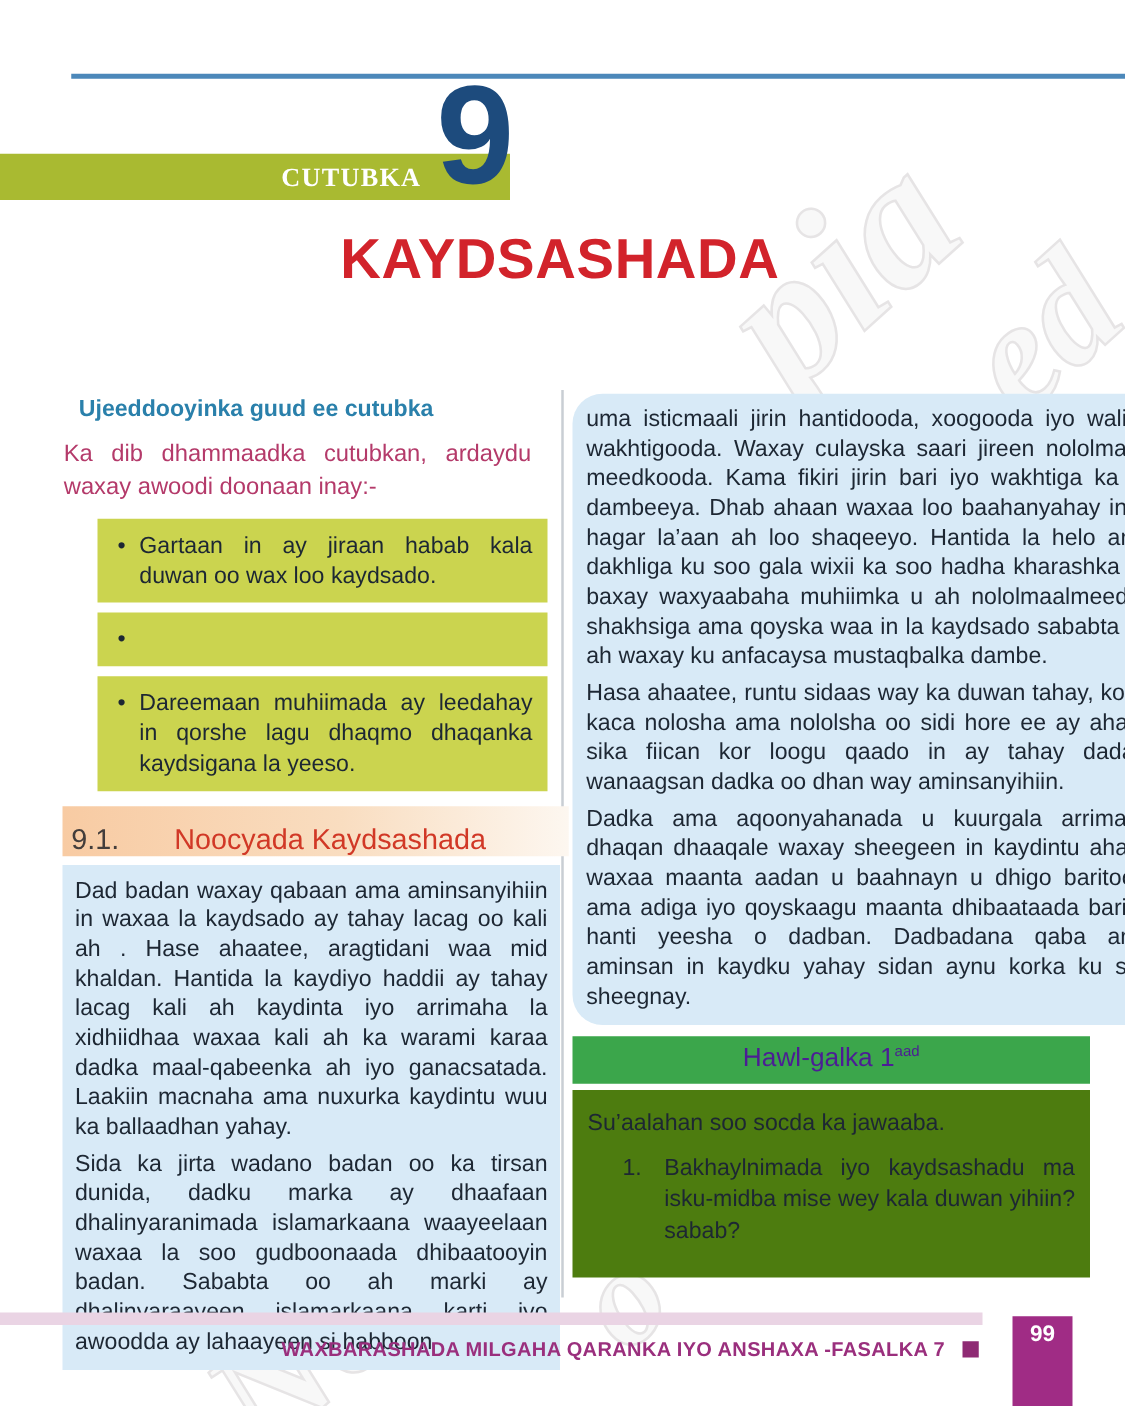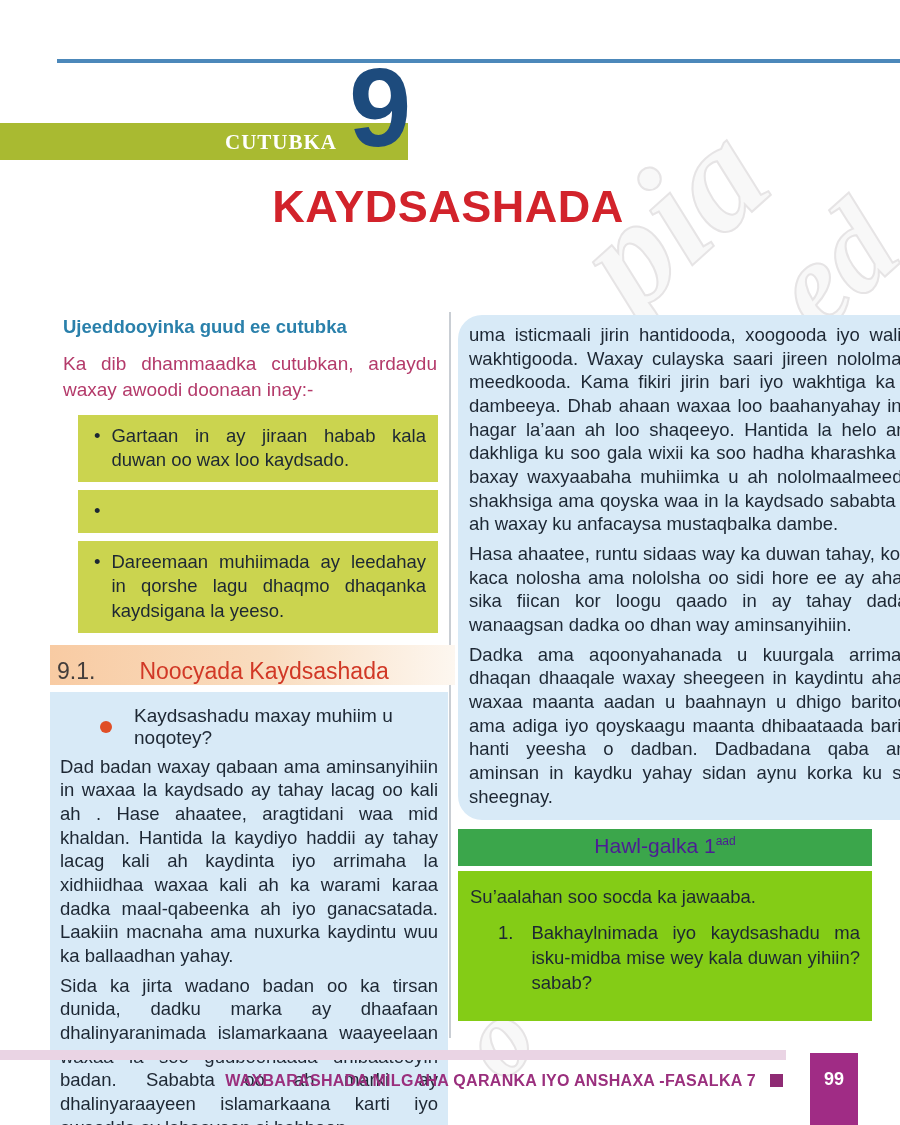--- a/index.html
+++ b/index.html
@@ -39,21 +39,21 @@
     color:#d2232b;font-size:45px;font-weight:bold;letter-spacing:0.5px;z-index:1;
   }
   
   .col-divider{position:absolute;left:449px;top:312px;width:2px;height:726px;background:#c9ced4;}
   .col-left{position:absolute;left:50px;top:300px;width:398px;z-index:1;}
   .col-right{position:absolute;left:458px;top:315px;width:414px;z-index:1;}
   .obj-heading{
     margin:16px 0 0 13px;color:#2a80ab;font-size:18.5px;font-weight:bold;
   }
   .obj-intro{
-    margin:13px 0 0 13px;width:374px;color:#b43a6a;font-size:19px;line-height:1.35;
+    margin:13px 0 0 1px;width:374px;color:#b43a6a;font-size:19px;line-height:1.35;
     text-align:justify;
   }
   .obj-bullets{margin:13px 0 0 28px;width:360px;display:flex;flex-direction:column;gap:8px;}
   .obj-bullet{
     background:#cbd44f;padding:9px 12px 10px 8px;display:flex;
     font-size:18.5px;line-height:1.3;color:#1d2733;box-sizing:border-box;
   }
   .obj-bullet .dot{flex:0 0 auto;margin:0 11px 0 8px;}
   .obj-bullet .btxt{flex:1;text-align:justify;}
   .section-bar{
@@ -74,35 +74,35 @@
     margin:6px 0 0 0;text-align:justify;font-size:18.5px;line-height:1.28;color:#1d2733;
   }
   .para:first-child{margin-top:0;}
   
   .activity-banner{
     margin-top:9px;background:#3ba64b;color:#4c1d95;text-align:center;
     font-size:21px;padding:5px 0 8px 0;
   }
   .activity-banner sup{font-size:12px;}
   .activity-box{
-    margin-top:5px;background:#84cc16;padding:15px 12px 12px 12px;box-sizing:border-box;
+    margin-top:5px;background:#4d7c0f;padding:15px 12px 12px 12px;box-sizing:border-box;
     min-height:150px;
   }
   .activity-instr{margin:0;font-size:18.5px;color:#1d2733;}
   .activity-item{display:flex;margin-top:13px;font-size:18.5px;line-height:1.35;color:#1d2733;}
   .activity-item .inum{flex:0 0 auto;margin:0 18px 0 28px;}
   .activity-item .itxt{flex:1;text-align:justify;}
   
   .footer-bar{position:absolute;left:0;top:1050px;width:786px;height:10px;background:#ead4e4;z-index:1;}
   .footer{position:absolute;left:0;top:1072px;width:783px;text-align:right;z-index:1;
     color:#9a2f7d;font-weight:bold;font-size:16px;letter-spacing:0.3px;}
   .footer-square{display:inline-block;width:13px;height:13px;background:#8f2b74;margin-left:14px;vertical-align:-1px;}
   .page-badge{
     position:absolute;left:810px;top:1053px;width:48px;height:72px;background:#a02c85;z-index:1;
-    color:#ffffff;font-size:18px;font-weight:bold;text-align:center;padding-top:16px;box-sizing:border-box;
+    color:#ffffff;font-size:18px;font-weight:bold;text-align:center;padding-top:4px;box-sizing:border-box;
   }
 </style>
 </head>
 <body>
 
 <span class="wm" id="wm1">pia</span>
 <span class="wm" id="wm2">ed</span>
 <span class="wm" id="wm3">No</span>
 <span class="wm" id="wm4">o</span>
 
@@ -132,24 +132,20 @@
       <span class="btxt">Dareemaan muhiimada ay leedahay in qorshe lagu dhaqmo dhaqanka kaydsigana la yeeso.</span>
     </div>
   </div>
 
   <div class="section-bar">
     <span class="section-num">9.1.</span>
     <span class="section-title">Noocyada Kaydsashada</span>
   </div>
 
   <div class="info-box left">
-    <div class="q-row">
-      <span class="q-dot"></span>
-      <span>Kaydsashadu maxay muhiim u noqotey?</span>
-    </div>
     <p class="para">Dad badan waxay qabaan ama aminsanyihiin in waxaa la kaydsado ay tahay lacag oo kali ah . Hase ahaatee, aragtidani waa mid khaldan. Hantida la kaydiyo haddii ay tahay lacag kali ah kaydinta iyo arrimaha la xidhiidhaa waxaa kali ah ka warami karaa dadka maal-qabeenka ah iyo ganacsatada. Laakiin macnaha ama nuxurka kaydintu wuu ka ballaadhan yahay.</p>
     <p class="para">Sida ka jirta wadano badan oo ka tirsan dunida, dadku marka ay dhaafaan dhalinyaranimada islamarkaana waayeelaan waxaa la soo gudboonaada dhibaatooyin badan. Sababta oo ah marki ay dhalinyaraayeen islamarkaana karti iyo awoodda ay lahaayeen si habboon</p>
   </div>
 </div>
 
 <div class="col-right">
   <div class="info-box right">
     <p class="para">uma isticmaali jirin hantidooda, xoogooda iyo waliba wakhtigooda. Waxay culayska saari jireen nololmaal-meedkooda. Kama fikiri jirin bari iyo wakhtiga ka sii dambeeya. Dhab ahaan waxaa loo baahanyahay in si hagar la’aan ah loo shaqeeyo. Hantida la helo ama dakhliga ku soo gala wixii ka soo hadha kharashka ku baxay waxyaabaha muhiimka u ah nololmaalmeedka shakhsiga ama qoyska waa in la kaydsado sababta oo ah waxay ku anfacaysa mustaqbalka dambe.</p>
     <p class="para">Hasa ahaatee, runtu sidaas way ka duwan tahay, kor u kaca nolosha ama nololsha oo sidi hore ee ay ahayd sika fiican kor loogu qaado in ay tahay dadaal wanaagsan dadka oo dhan way aminsanyihiin.</p>
     <p class="para">Dadka ama aqoonyahanada u kuurgala arrimaha dhaqan dhaaqale waxay sheegeen in kaydintu ahayn waxaa maanta aadan u baahnayn u dhigo baritoole ama adiga iyo qoyskaagu maanta dhibaataada barina hanti yeesha o dadban. Dadbadana qaba ama aminsan in kaydku yahay sidan aynu korka ku soo sheegnay.</p>

